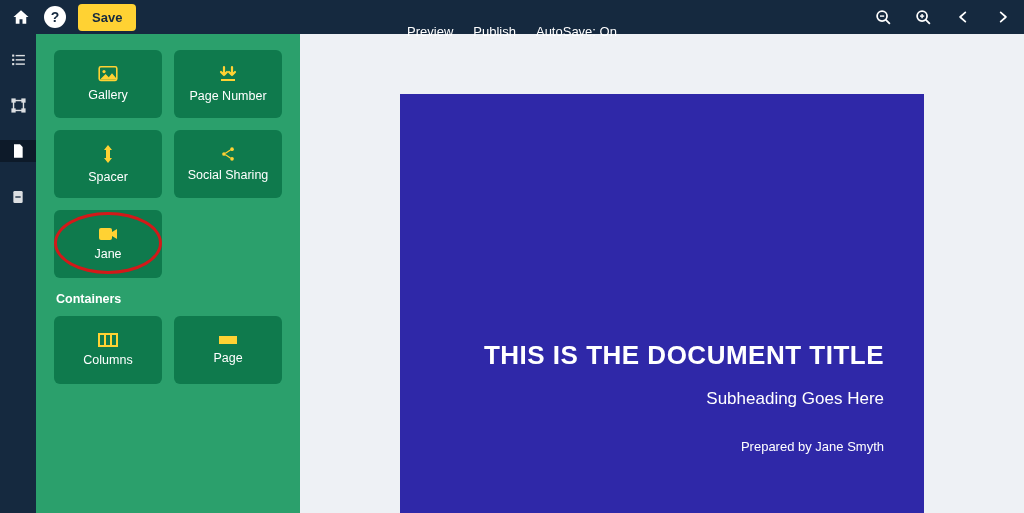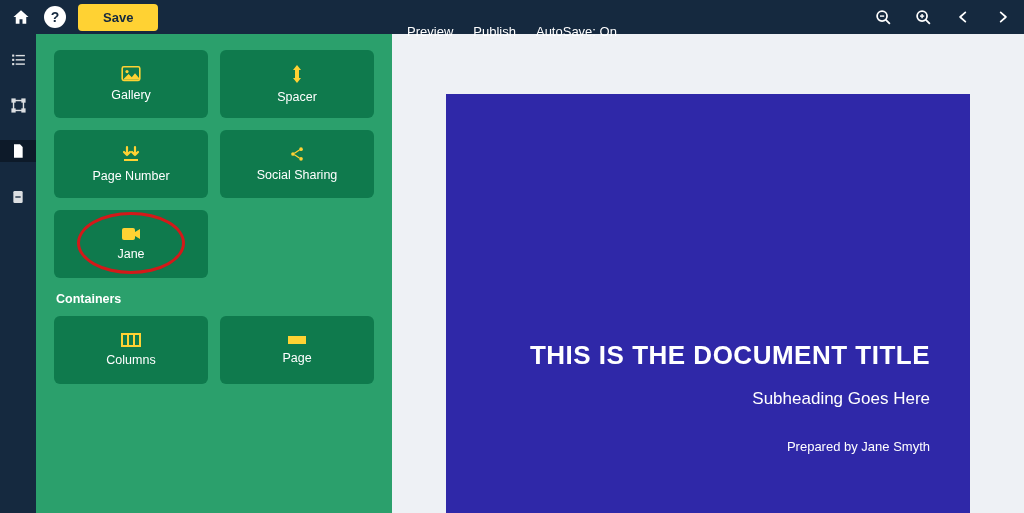--- a/index.html
+++ b/index.html
@@ -9,35 +9,35 @@
       background: #eef1f5;
     }
     .topbar {
       height: 34px; background: #15293f; display: flex; align-items: center;
       padding: 0 10px; color: #fff; font-size: 13px;
       position: relative; z-index: 10;
     }
     .topbar-left { display: flex; align-items: center; gap: 12px; }
     .icon-btn { width: 22px; height: 22px; display: flex; align-items: center; justify-content: center; cursor: pointer; }
     .help-btn { width: 22px; height: 22px; border-radius: 50%; background: #fff; color: #15293f; display: flex; align-items: center; justify-content: center; font-weight: bold; font-size: 14px; cursor: pointer; }
-    .save-btn { background: #ffd233; color: #15293f; border: none; border-radius: 4px; padding: 6px 25px; font-weight: 600; font-size: 13px; cursor: pointer; }
+    .save-btn { background: #ffd233; color: #15293f; border: none; border-radius: 4px; padding: 6px 14px; font-weight: 600; font-size: 13px; cursor: pointer; }
     .topbar-center { position: absolute; left: 50%; transform: translateX(-50%); display: flex; gap: 20px; margin-top: 28px; }
     .topbar-center span { cursor: pointer; font-size: 13px; }
     .topbar-right { margin-left: auto; display: flex; align-items: center; gap: 18px; }
     
     .main { display: flex; height: calc(513px - 34px); }
     .leftbar {
       width: 36px; background: #15293f; display: flex; flex-direction: column;
       align-items: center; padding-top: 14px; gap: 24px;
     }
     .leftbar .icon-btn { color: #fff; opacity: 0.85; }
     .leftbar .icon-btn.active { opacity: 1; background: #0d1a29; padding: 6px 0; width: 36px; }
     
     .panel {
-      width: 356px; background: #2ba06c; padding: 16px 18px; overflow-y: auto;
+      width: 264px; background: #2ba06c; padding: 16px 18px; overflow-y: auto;
     }
     .panel-grid { display: grid; grid-template-columns: 1fr 1fr; gap: 12px; }
     .tile {
       background: #0f7a4d; border-radius: 6px; height: 68px;
       display: flex; flex-direction: column; align-items: center; justify-content: center;
       gap: 6px; cursor: pointer; position: relative;
     }
     .tile-icon { color: #ffd233; font-size: 16px; }
     .tile-label { color: #fff; font-size: 12.5px; font-weight: 500; }
     .section-label { color: #fff; font-size: 12.5px; font-weight: 600; margin: 14px 0 10px 2px; }
@@ -156,35 +156,35 @@
             <svg width="20" height="16" viewBox="0 0 24 20" fill="#ffd233">
               <rect x="1" y="1" width="22" height="17" rx="2" fill="none" stroke="#ffd233" stroke-width="2"></rect>
               <circle cx="7" cy="7" r="2"></circle>
               <path d="M3 16 L9 10 L13 14 L17 9 L22 15 V17 H3z"></path>
             </svg>
           </div>
           <div class="tile-label">Gallery</div>
         </div>
         <div class="tile">
           <div class="tile-icon">
-            <svg width="14" height="20" viewBox="0 0 14 20" fill="#ffd233">
-              <path d="M7 1 L11 6 H9 V14 H11 L7 19 L3 14 H5 V6 H3z"></path>
-            </svg>
-          </div>
-          <div class="tile-label">Spacer</div>
-        </div>
-        <div class="tile">
-          <div class="tile-icon">
             <svg width="18" height="18" viewBox="0 0 18 18" fill="#ffd233">
               <path d="M5 2 V10 M5 10 L2 7 M5 10 L8 7" stroke="#ffd233" stroke-width="2.2" fill="none" stroke-linecap="round"></path>
               <path d="M13 2 V10 M13 10 L10 7 M13 10 L16 7" stroke="#ffd233" stroke-width="2.2" fill="none" stroke-linecap="round"></path>
               <line x1="2" y1="15" x2="16" y2="15" stroke="#ffd233" stroke-width="2"></line>
             </svg>
           </div>
           <div class="tile-label">Page Number</div>
+        </div>
+        <div class="tile">
+          <div class="tile-icon">
+            <svg width="14" height="20" viewBox="0 0 14 20" fill="#ffd233">
+              <path d="M7 1 L11 6 H9 V14 H11 L7 19 L3 14 H5 V6 H3z"></path>
+            </svg>
+          </div>
+          <div class="tile-label">Spacer</div>
         </div>
         <div class="tile">
           <div class="tile-icon">
             <svg width="16" height="16" viewBox="0 0 20 20" fill="#ffd233">
               <circle cx="15" cy="4" r="2.3"></circle>
               <circle cx="5" cy="10" r="2.3"></circle>
               <circle cx="15" cy="16" r="2.3"></circle>
               <line x1="6.8" y1="9" x2="13" y2="5" stroke="#ffd233" stroke-width="1.6"></line>
               <line x1="6.8" y1="11" x2="13" y2="15" stroke="#ffd233" stroke-width="1.6"></line>
             </svg>

